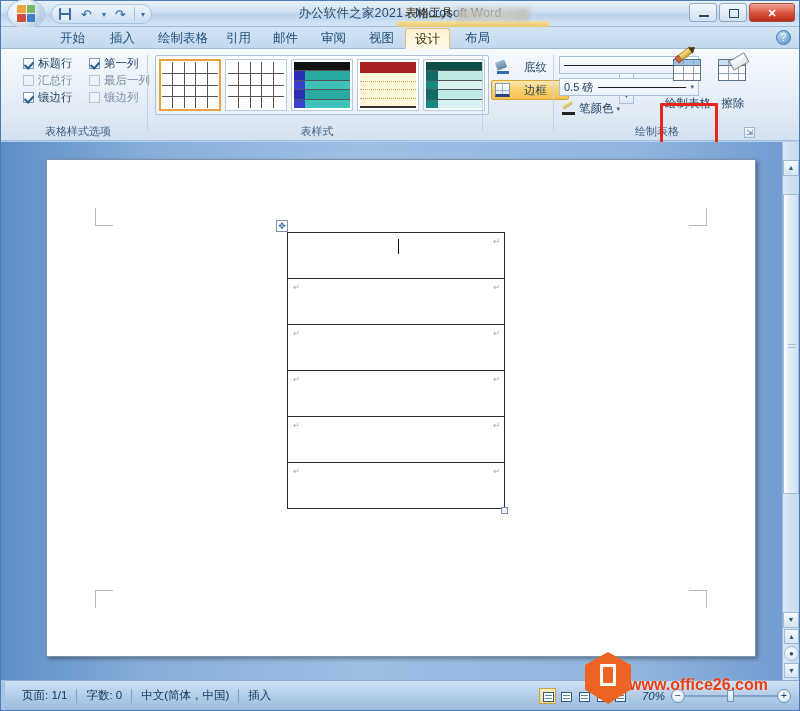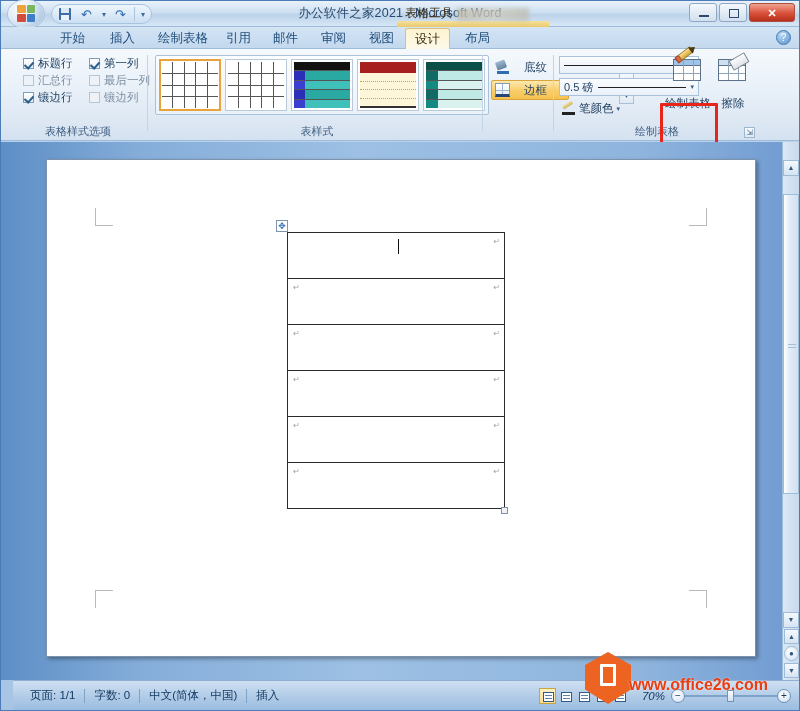--- a/index.html
+++ b/index.html
@@ -353,21 +353,21 @@
     font-size:8px;color:#36577c;text-align:center;line-height:13px;cursor:default;}
   .split-box {
     position:absolute; right:0; top:141px; width:17px; height:15px;
     background:linear-gradient(180deg,#eaf2fa,#d0e0f0);
     border:1px solid #9ebcd8; cursor:default;
   }
   .split-box:after{content:"";position:absolute;left:3px;top:6px;width:10px;height:2px;border-top:1px solid #8ea9c4;border-bottom:1px solid #8ea9c4;}
 
   
   .status {
-    position:absolute; left:12px; right:0; bottom:0; height:30px;
+    position:absolute; left:4px; right:0; bottom:0; height:30px;
     background: linear-gradient(180deg,#cfe0f2,#aec9e6 60%,#9cbde0);
     border-top:1px solid #8fb0d3;
     display:flex; align-items:center; padding: 0 8px;
     font-size:11.5px; color:#133a63;
   }
   .status .item { padding: 0 9px; cursor:default; white-space:nowrap; }
   .status .divider { width:1px;height:14px;background:#7fa3c8; }
   .status .spacer { flex:1; }
   .view-btns { display:flex; gap:1px; margin-right:8px; }
   .vbtn {

